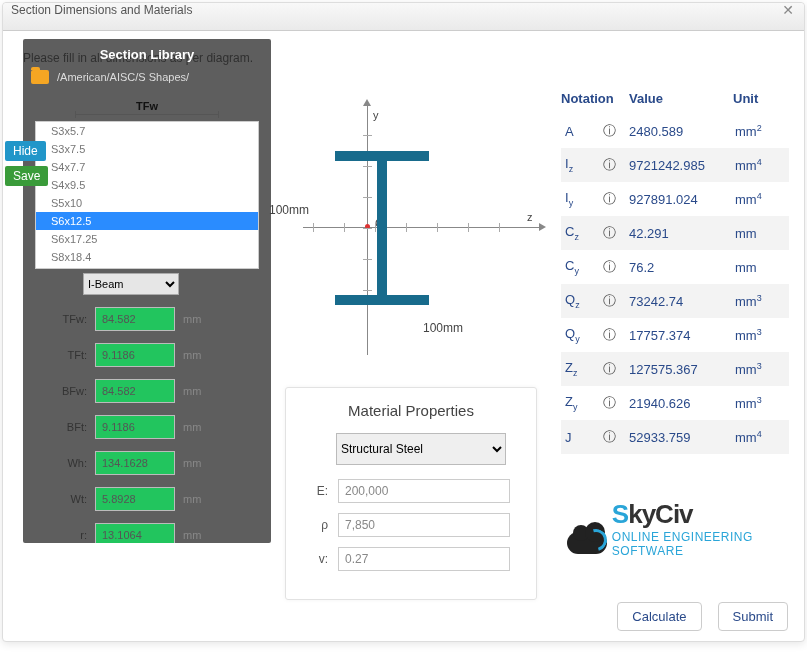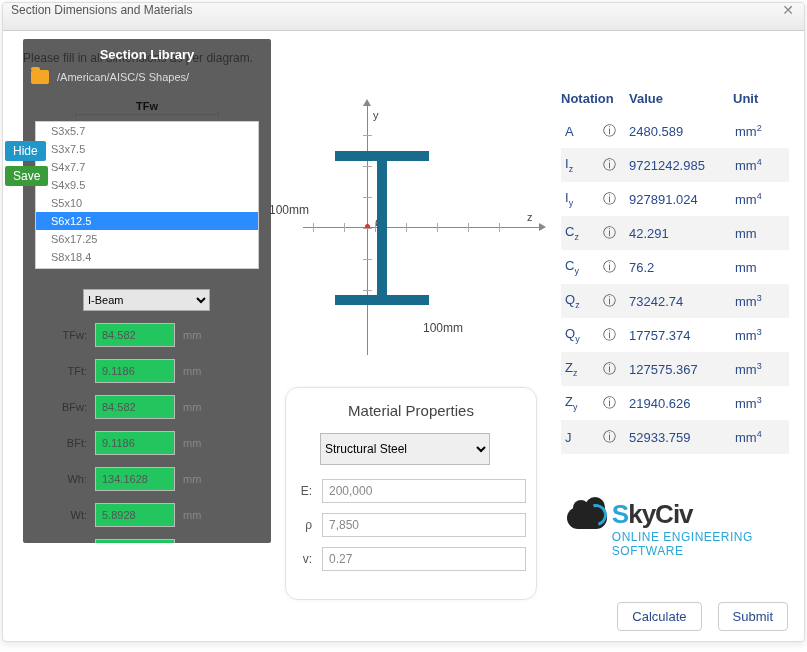--- a/index.html
+++ b/index.html
@@ -15,21 +15,21 @@
   .folder-ic::before{content:"";position:absolute;left:0;top:-3px;width:9px;height:3px;background:#f5a623;border-radius:2px 2px 0 0}
   .tfw-area{padding:8px 12px 0;text-align:center;color:#111;font-size:11px;font-weight:bold}
   .tfw-bar{height:1px;background:#555;position:relative;margin:2px 40px 0}
   .tfw-bar::before,.tfw-bar::after{content:"";position:absolute;top:-3px;width:1px;height:7px;background:#555}
   .tfw-bar::before{left:0}.tfw-bar::after{right:0}
   .option-box{margin:6px 12px 0;background:#fff;color:#222;border:1px solid #ccc;height:148px;overflow-y:scroll;font-size:11px}
   .option-box::-webkit-scrollbar{width:14px;background:#f0f0f0}
   .option-box::-webkit-scrollbar-thumb{background:#c4c4c4}
   .opt{padding:3px 15px;cursor:pointer;color:#777}
   .opt.sel{background:#2a8cff;color:#fff}
-  .shape-sel{margin:20px 0 0 60px;width:127px}
+  .shape-sel{margin:4px 0 0 60px;width:96px}
   .shape-sel select{width:100%;height:22px;font-size:11px;border:1px solid #aaa;background:#e6e6e6}
   .dim-row{display:flex;align-items:center;margin:12px 0 0 36px;gap:8px;font-size:11px;color:#333}
   .dim-row .lbl{width:28px;text-align:right}
   .dim-row input{width:80px;height:24px;border:1px solid #bbb;padding:0 6px;font-size:11px;background:#22c55e;color:#555}
   .dim-row .u{color:#888}
   .side-btn{position:absolute;left:2px;font-size:12px;color:#fff;padding:3px 8px;border-radius:2px;cursor:pointer;z-index:5}
   .hide-b{top:138px;background:#2196c9}
   .save-b{top:163px;background:#3a9b3a}
   .graph{position:absolute;left:280px;top:92px;width:258px;height:280px}
   .axis-y{position:absolute;left:84px;top:10px;width:1px;height:250px;background:#888}
@@ -42,40 +42,40 @@
   .dot-c{position:absolute;left:82px;top:129px;width:5px;height:5px;border-radius:50%;background:#d33}
   .lbl-100a{position:absolute;left:-14px;top:108px;font-size:12px;color:#444}
   .lbl-100b{position:absolute;left:140px;top:226px;font-size:12px;color:#444}
   .ticks-y{position:absolute;left:80px;top:40px;width:9px;height:190px}
   .ticks-y span{display:block;width:9px;height:1px;background:#aaa;margin-bottom:30px}
   .ticks-x{position:absolute;left:30px;top:128px;height:9px;width:230px;display:flex;gap:30px}
   .ticks-x span{width:1px;height:9px;background:#aaa}
   .ibeam{position:absolute;left:52px;top:56px}
   .ib-f{width:94px;height:10px;background:#186b8c}
   .ib-w{width:10px;height:134px;background:#186b8c;margin:0 auto}
-  .matprops{position:absolute;left:282px;top:384px;width:252px;border:1px solid #e2e2e2;border-radius:13px;padding:14px 10px 18px;box-shadow:0 0 4px rgba(0,0,0,.05)}
+  .matprops{position:absolute;left:282px;top:384px;width:252px;border:1px solid #e2e2e2;border-radius:3px;padding:14px 26px 18px;box-shadow:0 0 4px rgba(0,0,0,.05)}
   .matprops h3{font-size:15px;font-weight:normal;color:#444;text-align:center;margin-bottom:14px}
   .matprops select{width:170px;height:32px;border:1px solid #bbb;font-size:12px;margin:0 0 14px 24px}
   .mat-row{display:flex;align-items:center;gap:10px;margin-bottom:10px}
   .mat-row .ml{width:16px;font-size:12px;color:#555;text-align:right}
   .mat-row input{flex:1;height:24px;border:1px solid #ccc;padding:0 6px;font-size:12px;color:#888}
   .props-table{position:absolute;left:558px;top:88px;width:228px;font-size:13px}
   .props-table .head{display:flex;color:#2a4a8a;font-weight:bold;margin-bottom:8px}
   .props-table .head div:nth-child(1){width:68px}
   .props-table .head div:nth-child(2){width:104px}
   .props-table .head div:nth-child(3){width:50px}
   .prow{display:flex;align-items:center;height:34px}
   .prow:nth-child(even){background:#f3f3f3}
   .prow .n{width:42px;color:#2a4a8a;padding-left:4px}
   .prow .n sub{font-size:9px}
   .prow .ic{width:26px;color:#555;font-size:13px}
   .prow .v{width:106px;color:#2a4a8a}
   .prow .un{width:50px;color:#2a4a8a}
   .prow .un sup{font-size:9px}
-  .logo{position:absolute;left:564px;top:496px;display:flex;align-items:flex-start;gap:4px}
+  .logo{position:absolute;left:564px;top:496px;display:flex;align-items:flex-end;gap:4px}
   .logo-ic{width:46px;height:34px;position:relative}
   .cloud{position:absolute;left:0;top:8px;width:40px;height:22px;background:#222;border-radius:12px}
   .cloud::before{content:"";position:absolute;left:6px;top:-7px;width:16px;height:16px;background:#222;border-radius:50%}
   .cloud::after{content:"";position:absolute;left:18px;top:-10px;width:20px;height:20px;background:#222;border-radius:50%}
   .sswirl{position:absolute;left:18px;top:5px;width:22px;height:22px;border:3px solid #2aa5d8;border-radius:50%;border-left-color:transparent;border-bottom-color:transparent;transform:rotate(30deg)}
   .logo-txt{display:flex;flex-direction:column}
   .logo-txt .big{font-size:26px;color:#333;font-weight:bold;letter-spacing:-1px}
   .logo-txt .big .blue{color:#2aa5d8}
   .logo-txt .sm{font-size:12px;color:#2aa5d8;letter-spacing:.5px}
   .footer-btns{position:absolute;right:16px;bottom:10px;display:flex;gap:16px}

